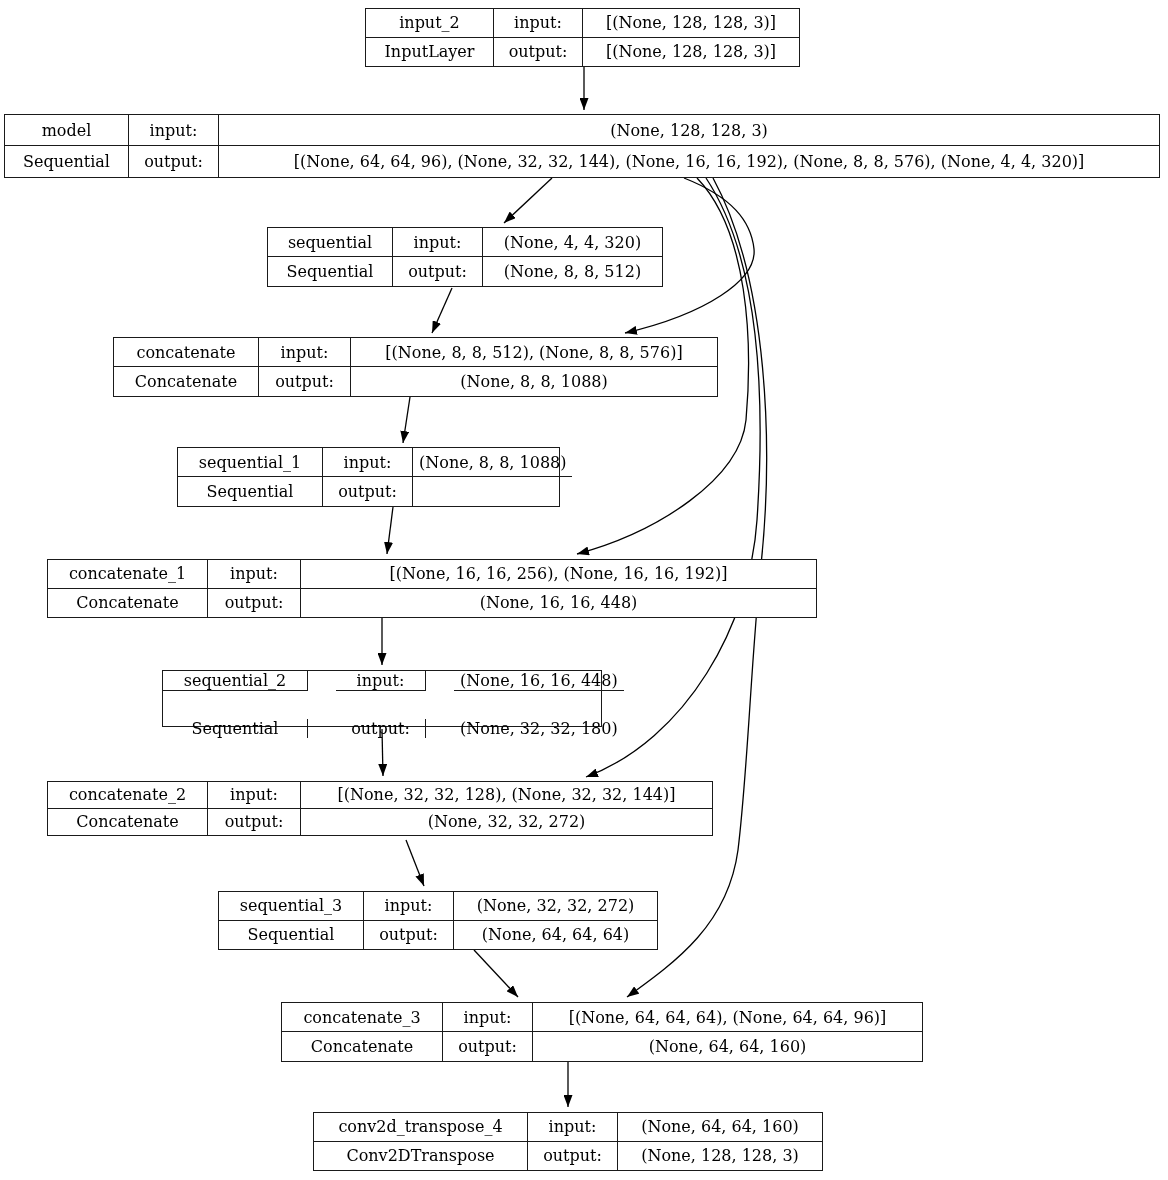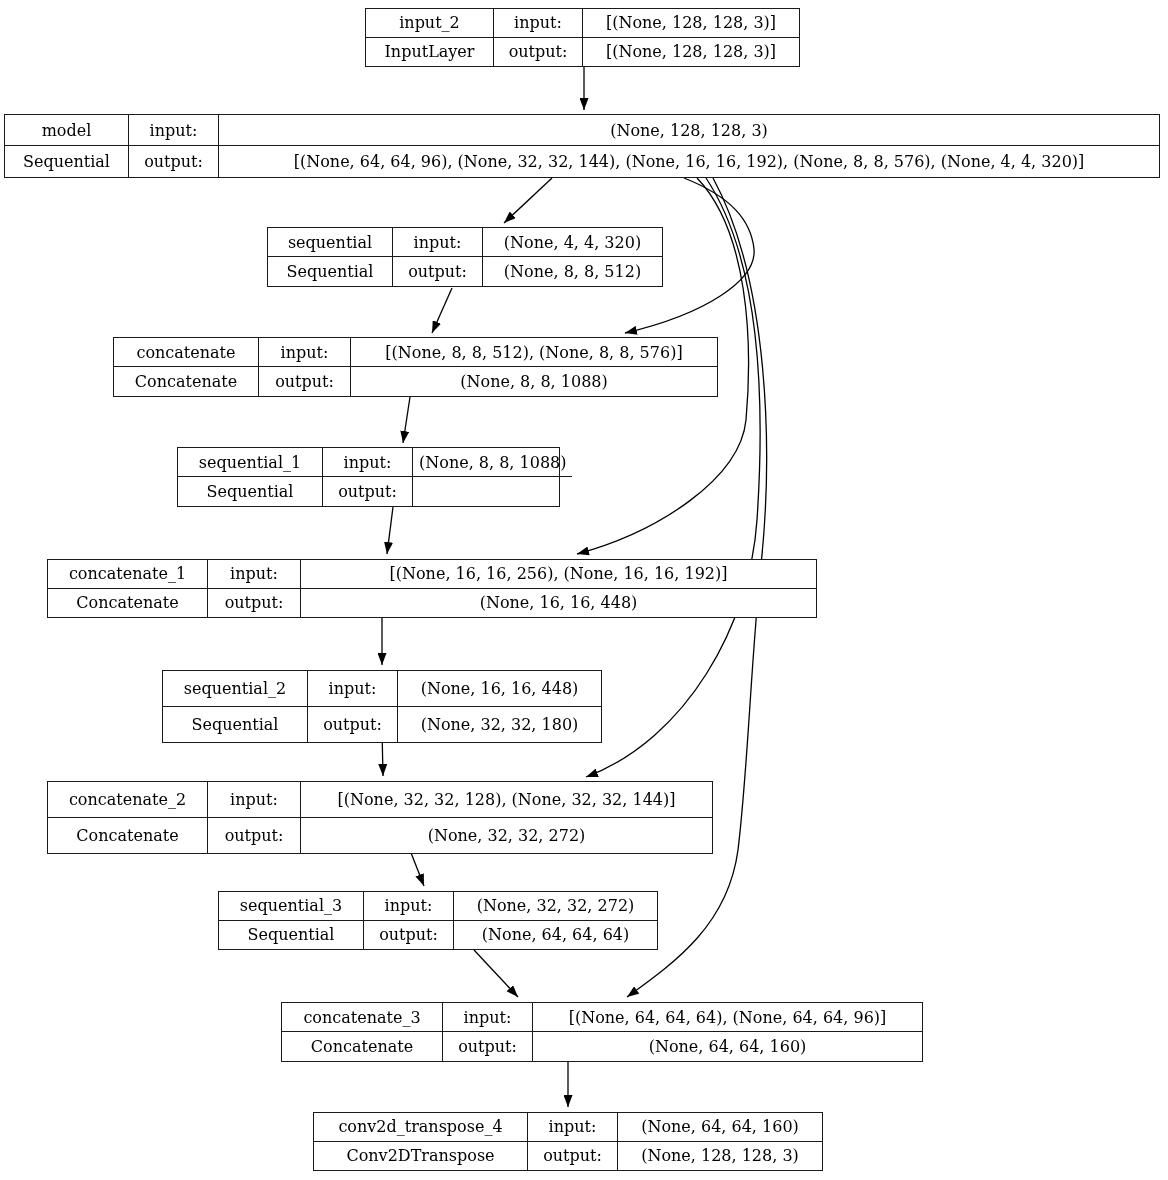--- a/index.html
+++ b/index.html
@@ -106,30 +106,30 @@
 
   <div class="node" style="left:47px;top:559px;width:770px;height:59px;grid-template-columns:160px 93px 1fr;">
     <div class="cell">concatenate_1</div>
     <div class="cell">input:</div>
     <div class="cell">[(None, 16, 16, 256), (None, 16, 16, 192)]</div>
     <div class="cell">Concatenate</div>
     <div class="cell">output:</div>
     <div class="cell">(None, 16, 16, 448)</div>
   </div>
 
-  <div class="node" style="left:162px;top:670px;width:440px;height:73px;grid-template-columns:145px 90px 1fr;">
+  <div class="node" style="left:162px;top:670px;width:440px;height:57px;grid-template-columns:145px 90px 1fr;gap:28px;">
     <div class="cell">sequential_2</div>
     <div class="cell">input:</div>
     <div class="cell">(None, 16, 16, 448)</div>
     <div class="cell">Sequential</div>
     <div class="cell">output:</div>
     <div class="cell">(None, 32, 32, 180)</div>
   </div>
 
-  <div class="node" style="left:47px;top:781px;width:666px;height:73px;grid-template-columns:160px 93px 1fr;">
+  <div class="node" style="left:47px;top:781px;width:666px;height:55px;grid-template-columns:160px 93px 1fr;">
     <div class="cell">concatenate_2</div>
     <div class="cell">input:</div>
     <div class="cell">[(None, 32, 32, 128), (None, 32, 32, 144)]</div>
     <div class="cell">Concatenate</div>
     <div class="cell">output:</div>
     <div class="cell">(None, 32, 32, 272)</div>
   </div>
 
   <div class="node" style="left:218px;top:891px;width:440px;height:59px;grid-template-columns:145px 90px 1fr;">
     <div class="cell">sequential_3</div>

